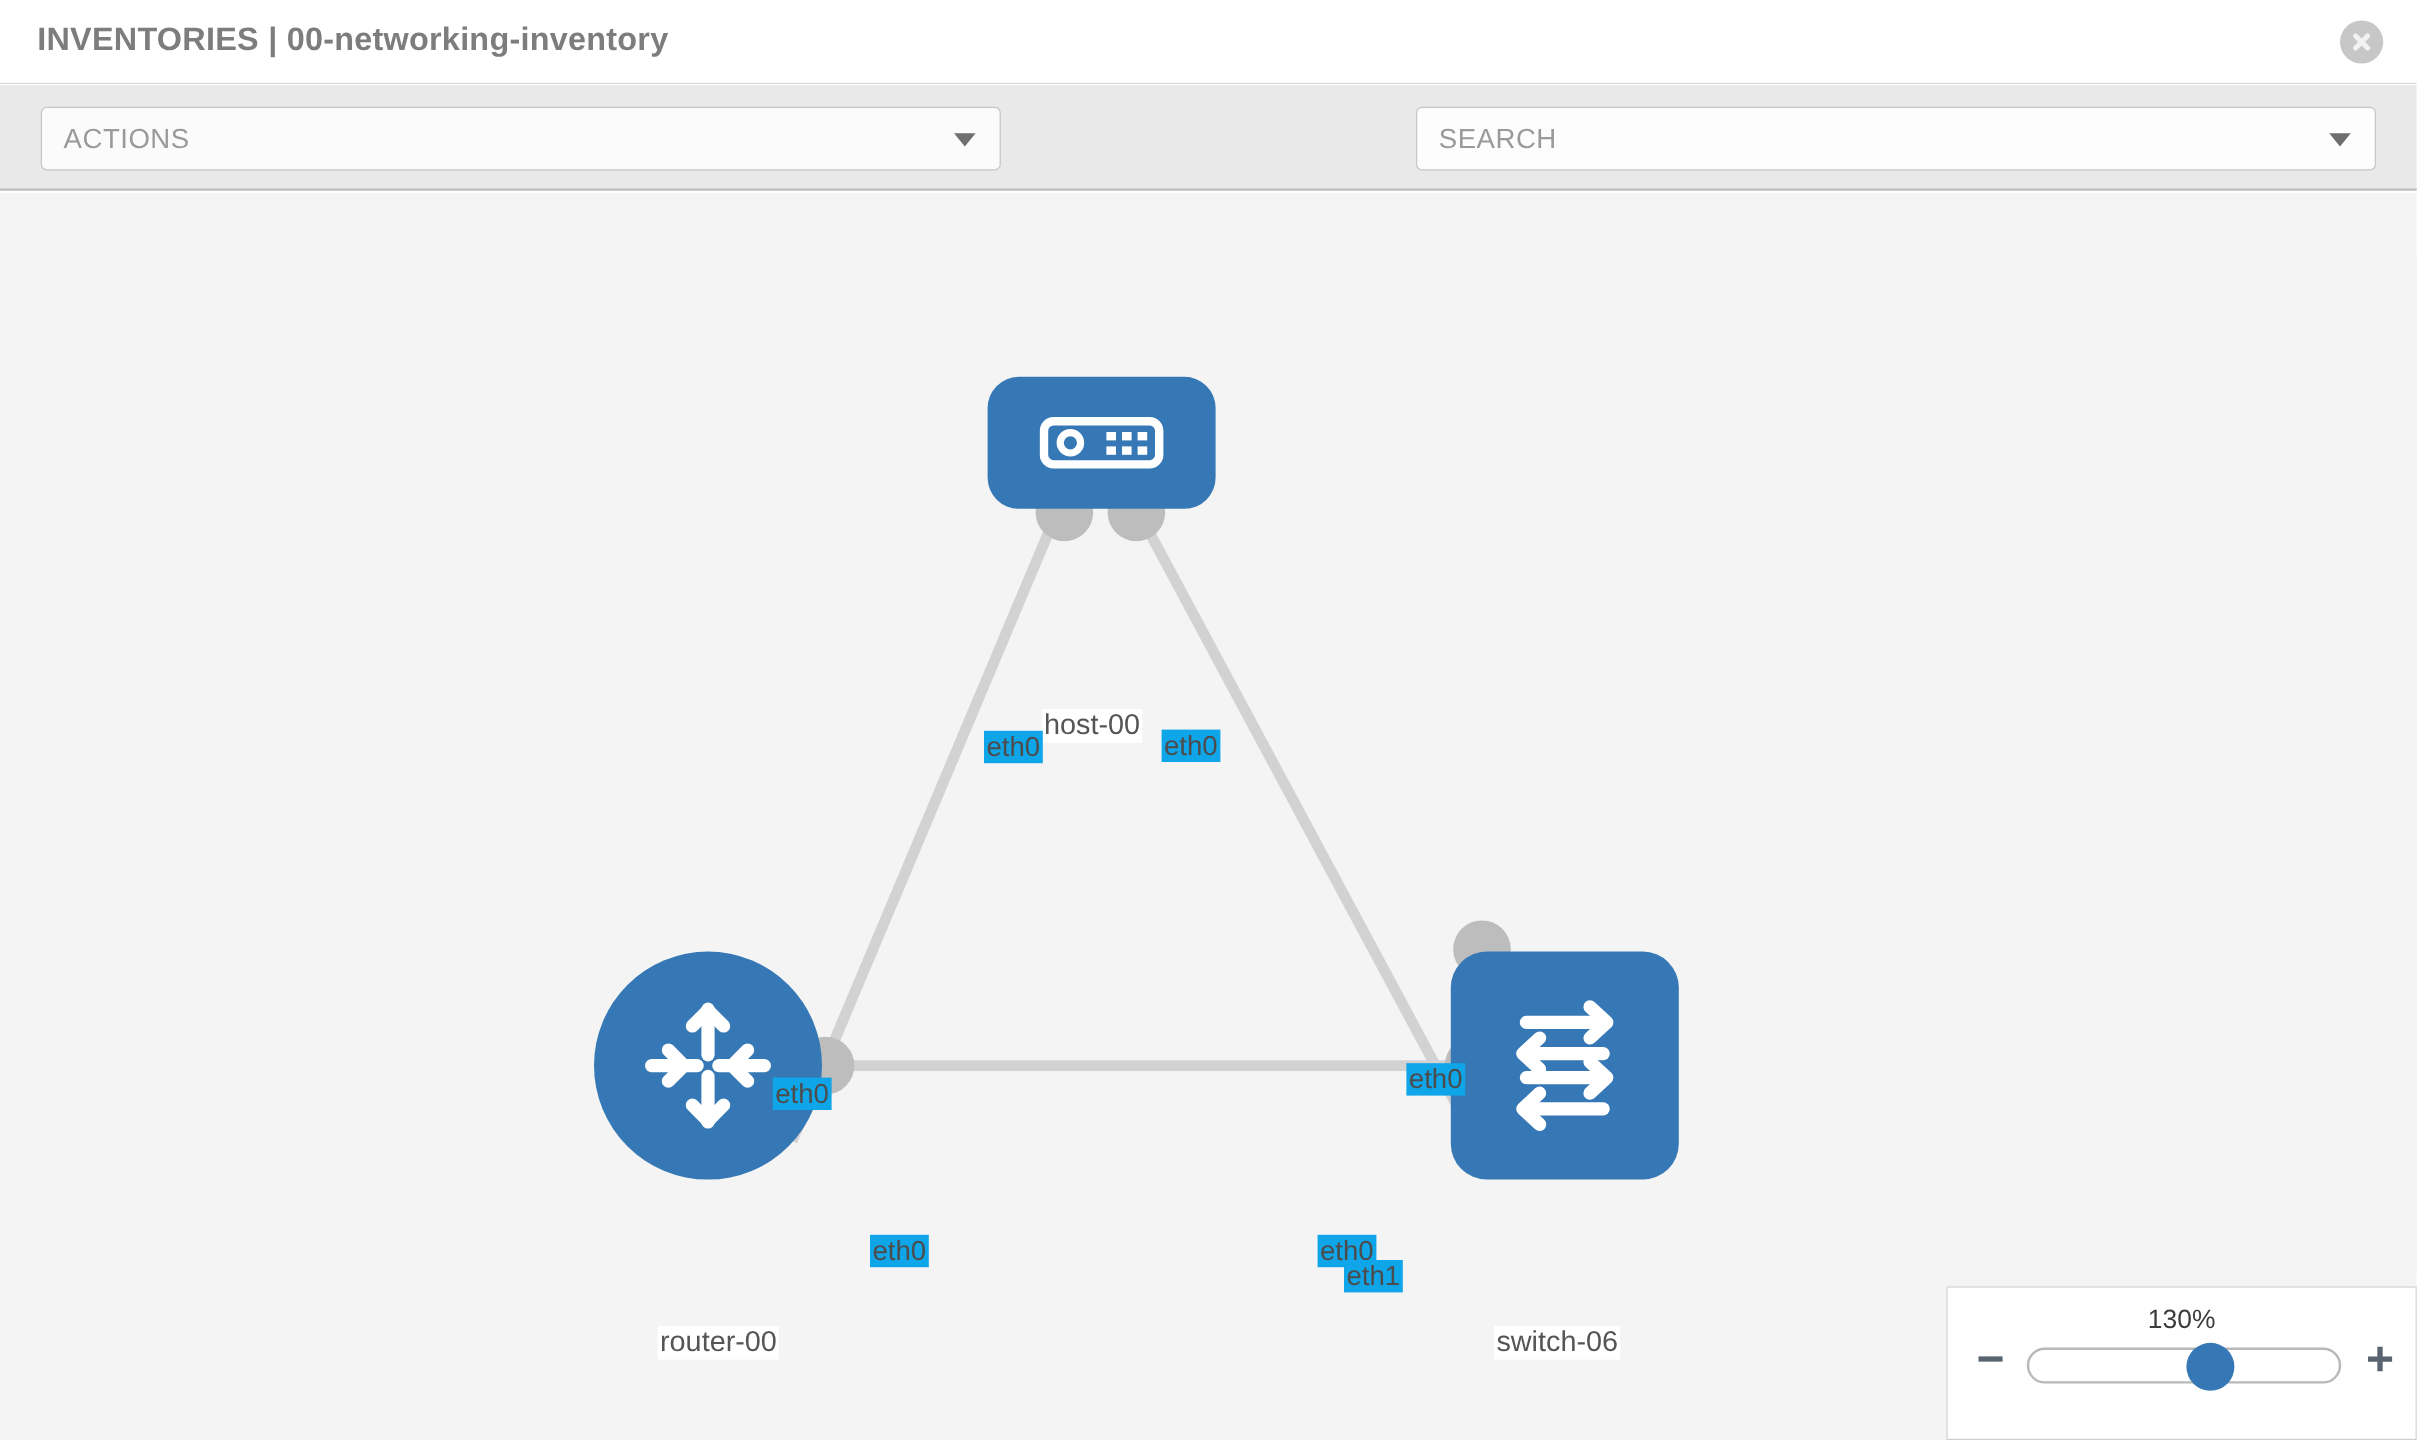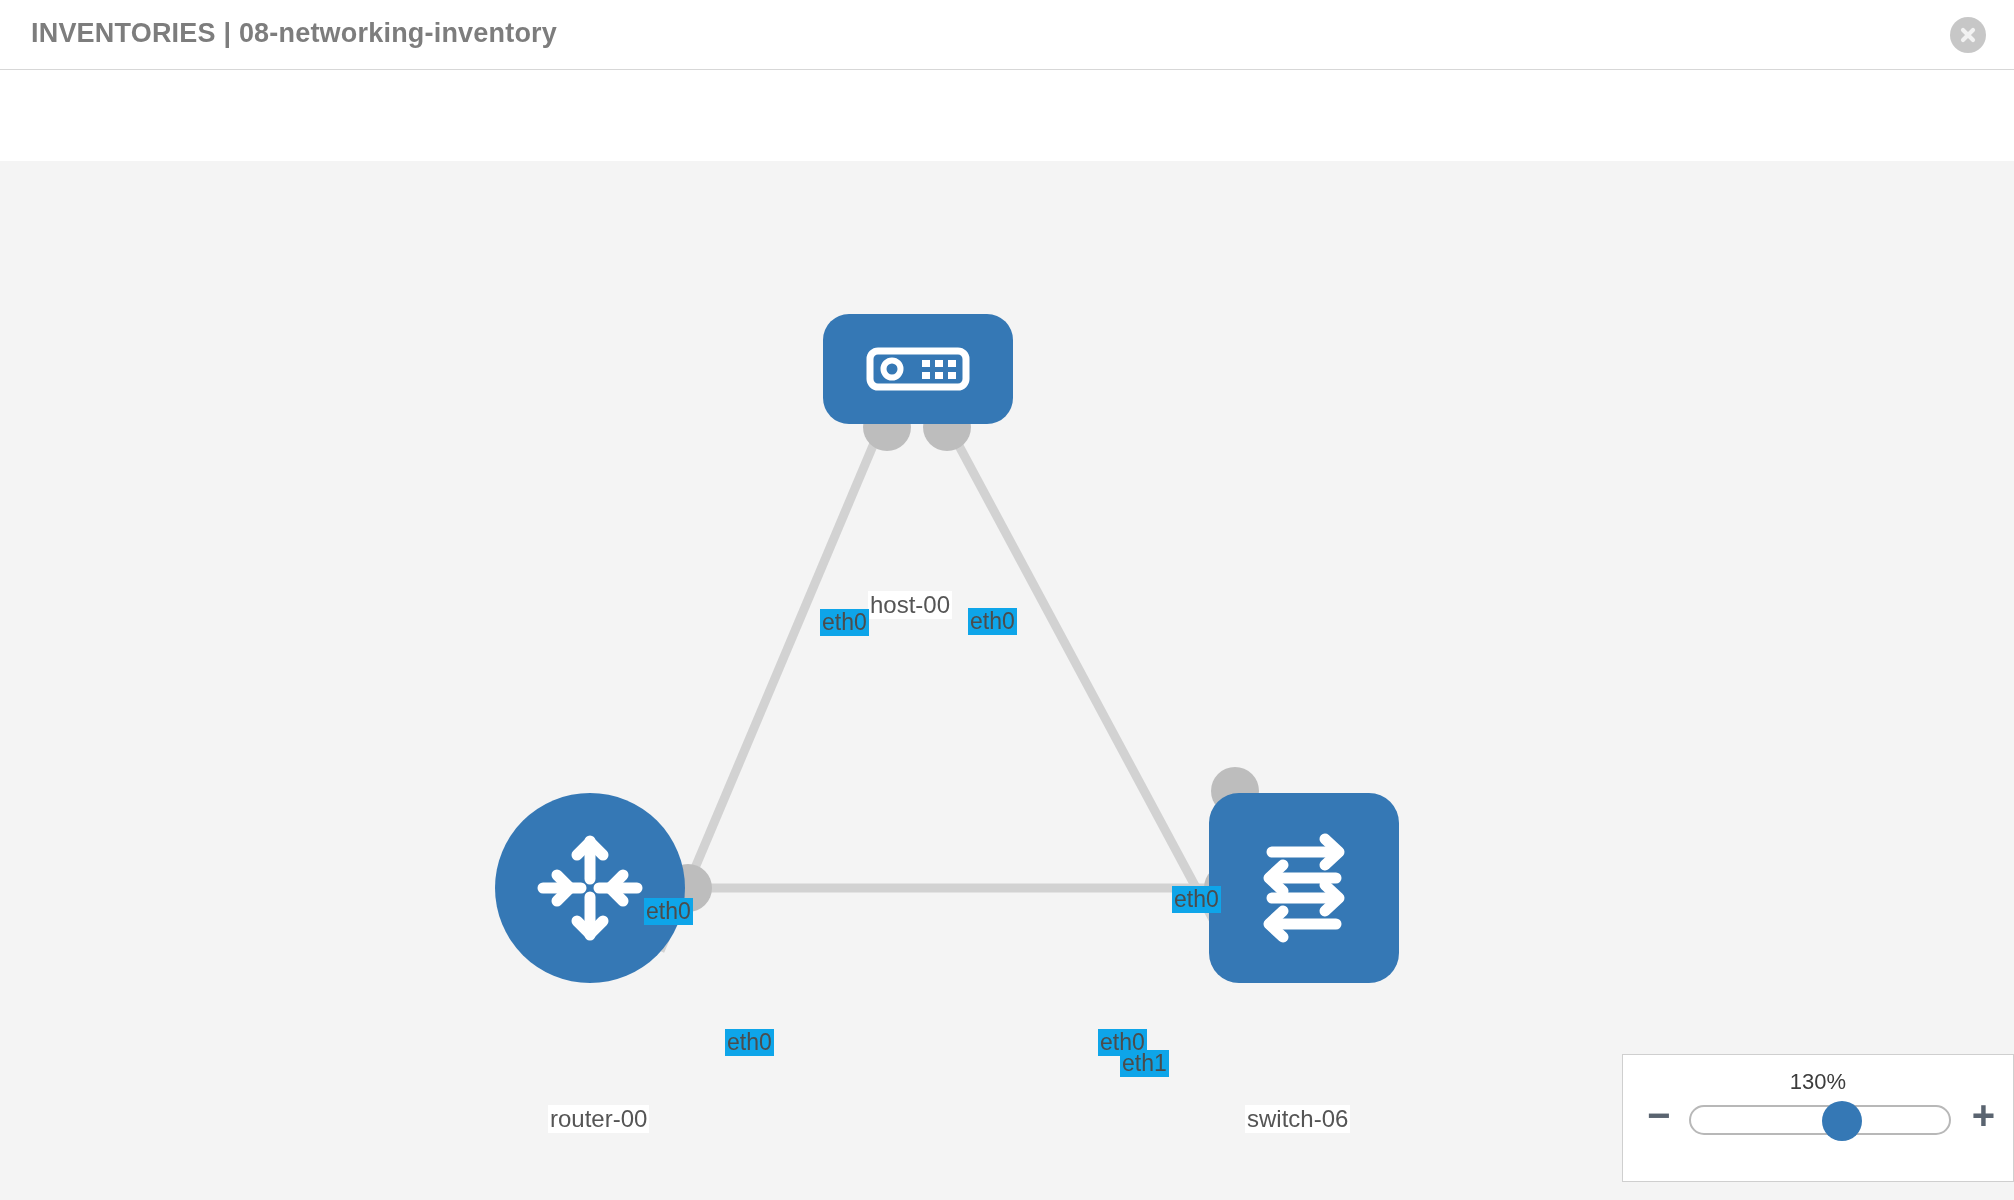--- a/index.html
+++ b/index.html
@@ -106,21 +106,21 @@
     position: absolute;
     font-size: 23px; color: #4c4c4c;
     background: #0ea5e9;
     padding: 0 2px;
     white-space: nowrap;
     text-align: center;
   }
 
   
   .zoom-panel {
-    position: absolute; right: 0; bottom: 18px;
+    position: absolute; right: 0; bottom: 0;
     width: 392px; height: 128px;
     background: #ffffff;
     border: 1px solid #cfcfcf;
     padding-left: 40px;
   }
   .zoom-percent {
     position: absolute; left: 0; right: 0; top: 14px;
     text-align: center;
     font-size: 22px; color: #3c3c3c;
   }
@@ -143,28 +143,57 @@
     width: 40px; height: 40px; border-radius: 50%;
     background: #3578b5; cursor: grab;
   }
 </style>
 </head>
 <body>
 
 <div id="app">
 
   <div class="header">
-    <div class="header-title">INVENTORIES | 08-networking-inventory</div>
+    <div class="header-title">INVENTORIES | 00-networking-inventory</div>
     <div class="close-btn">
       <svg width="22" height="22" viewBox="0 0 22 22" aria-hidden="true">
         <path d="M6 6 L16 16 M16 6 L6 16" stroke="#f2f2f2" stroke-width="4.2" stroke-linecap="round"></path>
       </svg>
     </div>
   </div>
 
+  <div class="toolbar">
+
+    <div class="actions-select">
+      <div class="label">ACTIONS</div>
+      <div class="caret"></div>
+    </div>
+
+    <div class="tool-icon wrench">
+      <svg width="42" height="42" viewBox="0 0 42 42" aria-hidden="true">
+        <path d="M30.5 7.5 a10 10 0 1 0 3.2 12.2 l-7.0 -3.0 l-2.2 -5.2 z" fill="none" stroke="#818a96" stroke-width="4"></path>
+        <path d="M24.5 20 L10.5 33.5" stroke="#818a96" stroke-width="5.2" stroke-linecap="round"></path>
+        <circle cx="9.4" cy="34.6" r="3.1" fill="#818a96"></circle>
+      </svg>
+    </div>
+
+    <div class="tool-icon key">
+      <svg width="42" height="42" viewBox="0 0 42 42" aria-hidden="true">
+        <circle cx="15" cy="14.5" r="8.4" fill="none" stroke="#818a96" stroke-width="4.4"></circle>
+        <path d="M20.5 20.5 L34 34" stroke="#818a96" stroke-width="4.4" stroke-linecap="round"></path>
+        <path d="M27.5 27.5 L32.5 24.5" stroke="#818a96" stroke-width="4" stroke-linecap="round"></path>
+        <path d="M32 32 L36.5 29" stroke="#818a96" stroke-width="4" stroke-linecap="round"></path>
+      </svg>
+    </div>
+
+    <div class="search-box">
+      <div class="label">SEARCH</div>
+      <div class="caret"></div>
+    </div>
+  </div>
 
   <div class="canvas">
 
     <svg class="graph-svg" width="2014" height="1039" aria-hidden="true">
 
       <g>
         <line x1="880" y1="268" x2="660" y2="790" stroke="#d2d2d2" stroke-width="9"></line>
       </g>
       <g>
         <line x1="950" y1="268" x2="1230" y2="790" stroke="#d2d2d2" stroke-width="9"></line>

